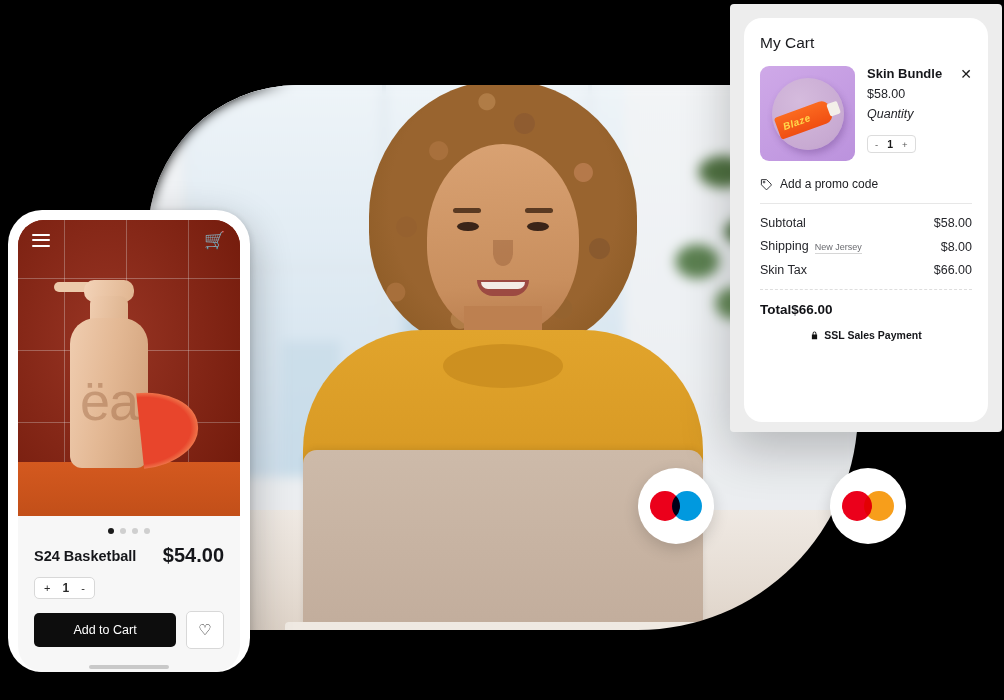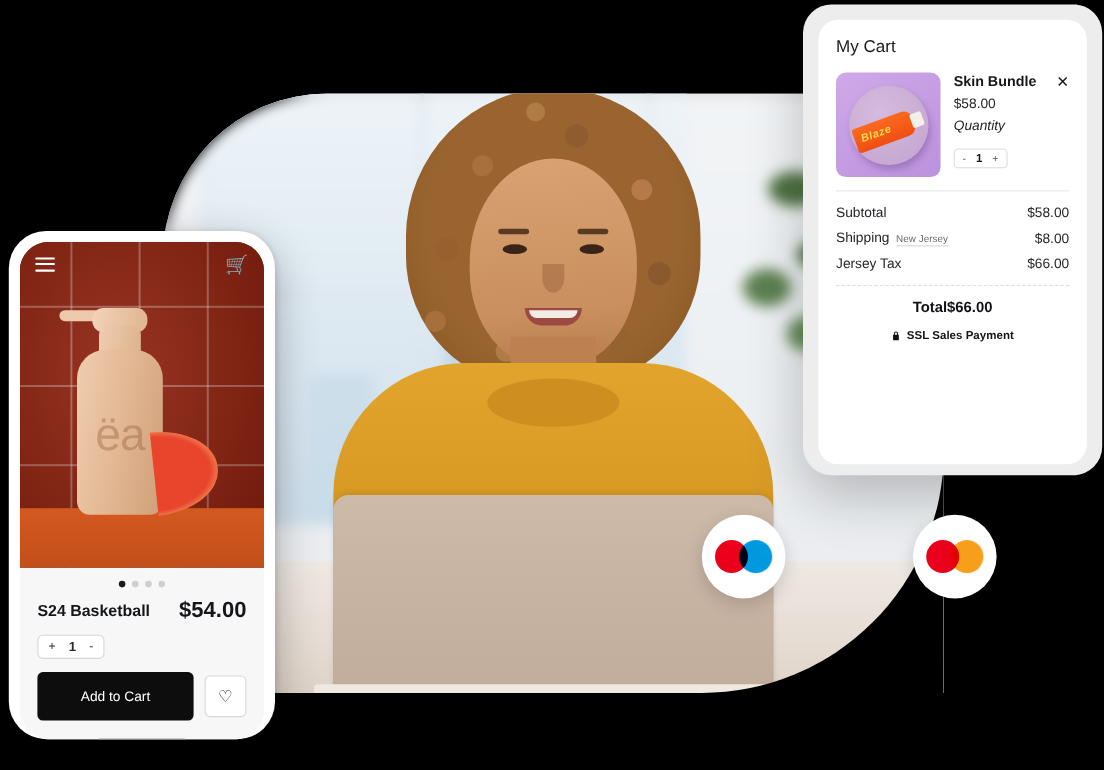--- a/index.html
+++ b/index.html
@@ -144,21 +144,21 @@
   .bottle{position:absolute;left:52px;bottom:48px;width:78px;height:150px;
     border-radius:26px 26px 12px 12px;
     background:linear-gradient(100deg,#f0cdb0 0%,#e3b894 48%,#cf9f78 100%);}
   .bottle-neck{position:absolute;left:72px;bottom:188px;width:38px;height:32px;
     border-radius:8px;background:linear-gradient(100deg,#f0cdb0,#dcb28d);}
   .bottle-cap{position:absolute;left:66px;bottom:214px;width:50px;height:22px;
     border-radius:10px;background:linear-gradient(100deg,#f3d3b8,#e0b590);}
   .bottle-spout{position:absolute;left:36px;bottom:224px;width:38px;height:10px;
     border-radius:6px;background:#eccaab;}
   .bottle-txt{position:absolute;left:50%;top:56px;transform:translateX(-50%);
-    font-size:42px;color:rgba(150,95,60,.40);letter-spacing:-1px;line-height:1;}
+    font-size:54px;color:rgba(150,95,60,.40);letter-spacing:-1px;line-height:1;}
   .grapefruit{position:absolute;left:122px;bottom:50px;width:58px;height:76px;
     border-radius:0 60px 60px 0 / 0 50% 50% 0;
     background:radial-gradient(ellipse at 0% 50%,#e8452c 0 62%,#f07a4e 72%,#f2c9a4 100%);
     transform:rotate(-6deg);}
   .phone-topbar{position:absolute;left:0;top:0;width:100%;height:40px;
     display:flex;align-items:center;justify-content:space-between;padding:0 14px;}
   .ic-burger{width:18px;height:13px;display:flex;flex-direction:column;justify-content:space-between;}
   .ic-burger i{display:block;height:2px;background:#fff;border-radius:1px;}
   .ic-cart{color:#fff;font-size:17px;line-height:1;}
   .dots{display:flex;gap:6px;justify-content:center;padding:12px 0 10px;}
@@ -166,30 +166,30 @@
   .dots i.on{background:#1a1a1a;}
   .phone-info{padding:0 16px;}
   .prow{display:flex;justify-content:space-between;align-items:center;}
   .pname{font-size:14.5px;font-weight:bold;color:#15161a;}
   .pprice{font-size:20px;font-weight:bold;color:#15161a;}
   .pstep{margin-top:10px;display:inline-flex;align-items:center;gap:12px;
     border:1px solid #d8d8d8;border-radius:5px;background:#fff;padding:3px 9px;}
   .pstep span{font-size:11px;color:#2a2a2a;}
   .pstep span.n{font-weight:bold;font-size:12px;}
   .pactions{margin-top:12px;display:flex;gap:10px;align-items:center;}
-  .btn-atc{flex:1;height:44px;background:#0d0d0d;color:#fff;border:none;border-radius:5px;
+  .btn-atc{flex:1;height:34px;background:#0d0d0d;color:#fff;border:none;border-radius:5px;
     font-size:12.5px;font-family:inherit;cursor:pointer;}
   .btn-heart{width:38px;height:38px;border:1px solid #d8d8d8;border-radius:5px;background:#fff;
     display:flex;align-items:center;justify-content:center;font-size:15px;color:#222;cursor:pointer;}
   .home-ind{width:80px;height:4px;border-radius:3px;background:#c9c9c9;margin:16px auto 0;}
 
   
   .cart-outer{
     position:absolute; left:730px; top:4px; width:272px; height:428px;
-    background:#ededed; border-radius:26px;
+    background:#ededed; border-radius:4px;
     box-shadow: 0 18px 50px rgba(0,0,0,.24);
   }
   .cart-card{
     position:absolute; left:14px; top:14px; width:244px; height:404px;
     background:#fff; border-radius:18px; padding:16px 16px 14px;
   }
   .cart-title{font-size:15.5px;color:#1a1b1f;margin-bottom:14px;}
   .item{display:flex;gap:12px;}
   .thumb{width:95px;height:95px;border-radius:9px;flex:none;position:relative;overflow:hidden;
     background:linear-gradient(145deg,#cfa9e8 0%,#c49ce2 55%,#bb92dd 100%);}
@@ -213,21 +213,21 @@
     border:1px solid #dcdcdc;border-radius:4px;padding:2px 7px;}
   .istep span{font-size:9.5px;color:#555;}
   .istep span.n{font-weight:bold;font-size:10.5px;color:#1a1a1a;}
   .promo{display:flex;align-items:center;gap:7px;margin-top:16px;font-size:12px;color:#202125;cursor:pointer;}
   .hr{height:1px;background:#e7e7e7;margin:12px 0;}
   .hr.d{background:none;border-top:1px dashed #dedede;height:0;}
   .srow{display:flex;justify-content:space-between;align-items:center;margin:9px 0;}
   .slab{font-size:12.5px;color:#25262b;display:flex;align-items:baseline;gap:6px;}
   .badge{font-size:9px;color:#6a6b70;border-bottom:1px solid #d6d6d6;padding-bottom:1px;}
   .sval{font-size:12.5px;color:#25262b;}
-  .trow{display:flex;justify-content:center;margin:10px 0 12px;}
+  .trow{display:flex;justify-content:flex-start;margin:10px 0 12px;}
   .tlab,.tval{font-size:13.5px;font-weight:bold;color:#111216;}
   .btn-checkout{width:100%;height:36px;background:#fff;border:1px solid #d2d2d2;border-radius:5px;
     font-size:13px;font-weight:bold;color:#111;font-family:inherit;cursor:pointer;
     display:flex;align-items:center;justify-content:center;gap:6px;}
   .ssl{margin-top:12px;display:flex;align-items:center;justify-content:center;gap:5px;
     font-size:10.5px;font-weight:bold;color:#15161a;}
 
   
   .pay{position:absolute;width:76px;height:76px;border-radius:50%;background:#fff;
     display:flex;align-items:center;justify-content:center;
@@ -353,36 +353,43 @@
           <div class="iprice">$58.00</div>
           <div class="iqty-lbl">Quantity</div>
           <div class="istep">
             <span>-</span>
             <span class="n">1</span>
             <span>+</span>
           </div>
         </div>
       </div>
 
+      <div class="promo">
+        <svg width="13" height="13" viewBox="0 0 24 24" fill="none" stroke="#303136" stroke-width="1.8">
+          <path d="M20.6 13.4 12 22 2.6 12.6V3h9.6l8.4 8.4z"></path>
+            <circle cx="7.5" cy="7.5" r="1.6"></circle>
+        </svg>
+        <span>Add a promo code</span>
+      </div>
 
       <div class="hr"></div>
 
       <div class="srow">
         <span class="slab">Subtotal</span>
         <span class="sval">$58.00</span>
       </div>
       <div class="srow">
         <span class="slab">
           <span>Shipping</span>
           <span class="badge">New Jersey</span>
         </span>
         <span class="sval">$8.00</span>
       </div>
       <div class="srow">
-        <span class="slab">Jersey Tax</span>
+        <span class="slab">Skin Tax</span>
         <span class="sval">$66.00</span>
       </div>
 
       <div class="hr d"></div>
 
       <div class="trow">
         <span class="tlab">Total</span>
         <span class="tval">$66.00</span>
       </div>
 

